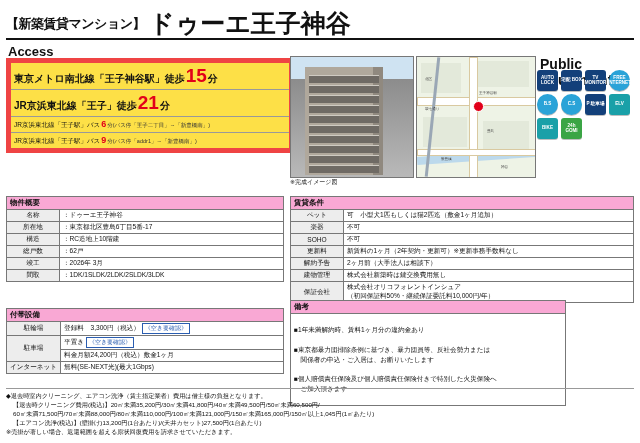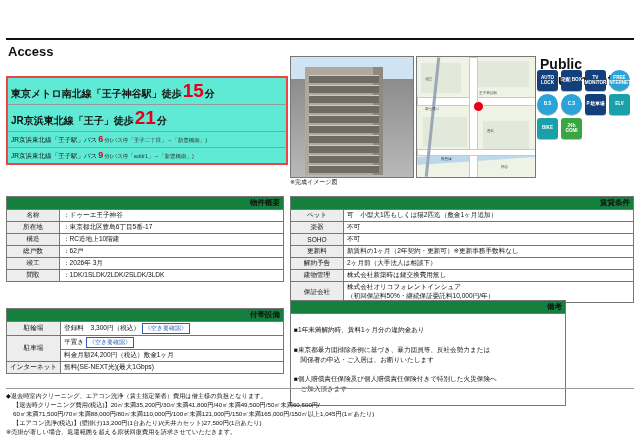--- a/index.html
+++ b/index.html
@@ -28,21 +28,21 @@
   .title-underline{
     position:absolute;left:6px;top:38px;width:628px;height:2px;background:#111;
   }
 
   
   .access-label{
     position:absolute;left:8px;top:44px;font-size:13px;font-weight:bold;
   }
   .access-box{
     position:absolute;left:6px;top:58px;width:278px;
-    border:2px solid #ef4444;background:#5eead4;margin-top:18px;
+    border:5px solid #ef4444;background:#fde047;
   }
   .acc-line{
     display:flex;align-items:baseline;border-bottom:1px solid #999;
     padding:2px 3px;white-space:nowrap;overflow:hidden;
   }
   .acc-line:last-child{border-bottom:none;}
   .acc-big{font-size:10px;font-weight:bold;}
   .acc-num{font-size:19px;font-weight:bold;color:#e2001a;padding:0 1px;}
   .acc-unit{font-size:10px;font-weight:bold;}
   .acc-small{font-size:6.5px;}
@@ -95,21 +95,21 @@
     display:flex;align-items:center;justify-content:center;text-align:center;
     line-height:1.05;box-shadow:0 1px 0 rgba(0,0,0,.25);
   }
   .pe-item.round{border-radius:50%;background:#2aa3d8;}
   .pe-item.green{background:#3aa545;}
   .pe-item.teal{background:#1aa0a8;}
   .pe-item.navy{background:#13407a;}
   table.t{border-collapse:collapse;width:100%;font-size:6.6px;}
   table.t th,table.t td{border:1px solid #777;padding:1px 3px;vertical-align:middle;}
   .sec-head{
-    background:#15803d;font-weight:bold;text-align:right;font-size:7.5px;padding:2px;
+    background:#f9a8d4;font-weight:bold;text-align:left;font-size:7.5px;padding:2px;
     border:1px solid #555;
   }
   .hdr-lbl{width:46px;background:#ededed;text-align:center;white-space:nowrap;}
 
   .left-tbl{position:absolute;left:6px;top:196px;width:278px;}
   .right-tbl{position:absolute;left:290px;top:196px;width:344px;}
   .fac-tbl{position:absolute;left:6px;top:308px;width:278px;}
   .note-tbl{position:absolute;left:290px;top:300px;width:276px;}
   .bluebox{
     display:inline-block;border:1px solid #2a5db0;color:#2a5db0;
@@ -123,20 +123,24 @@
     font-size:6.2px;line-height:1.45;color:#111;
   }
   .bottom .ln{white-space:nowrap;overflow:hidden;}
   .indent{padding-left:7px;}
 </style>
 </head>
 <body>
 
 <div class="page">
 
+  <div class="title-row">
+    <span class="title-sub">【新築賃貸マンション】</span>
+    <span class="title-main">ドゥーエ王子神谷</span>
+  </div>
   <div class="title-underline"></div>
 
   <div class="access-label">Access</div>
   <div class="access-box">
     <div class="acc-line">
       <span class="acc-big">東京メトロ南北線「王子神谷駅」</span>
       <span class="acc-big">徒歩</span>
       <span class="acc-num">15</span>
       <span class="acc-unit">分</span>
     </div>

